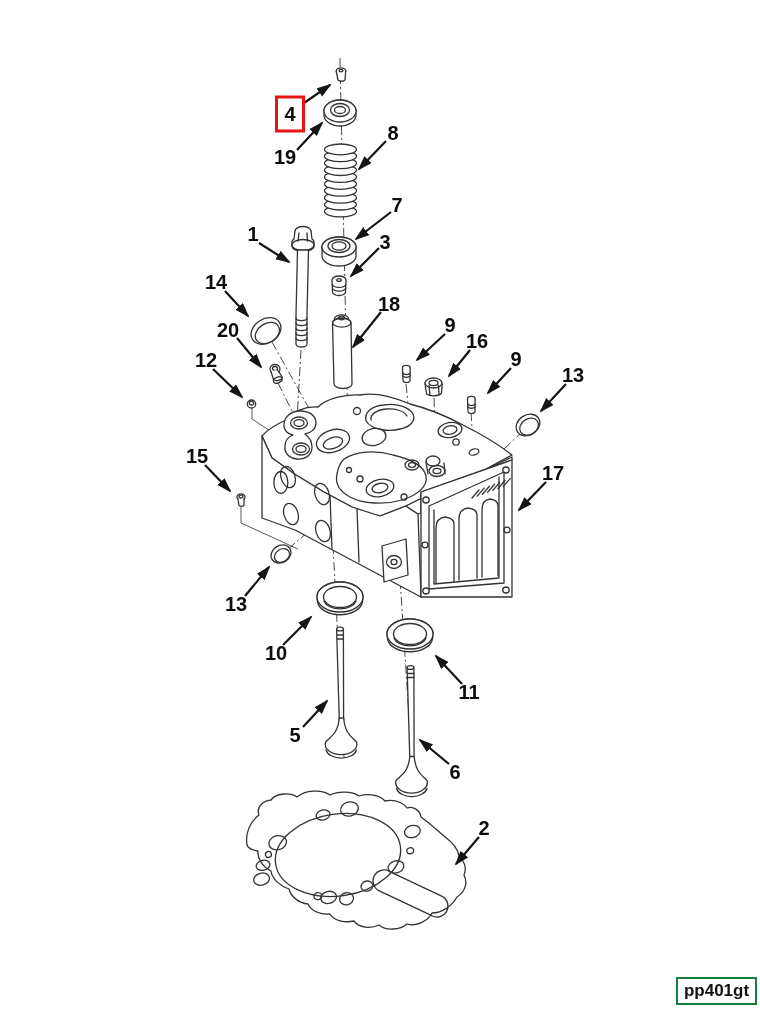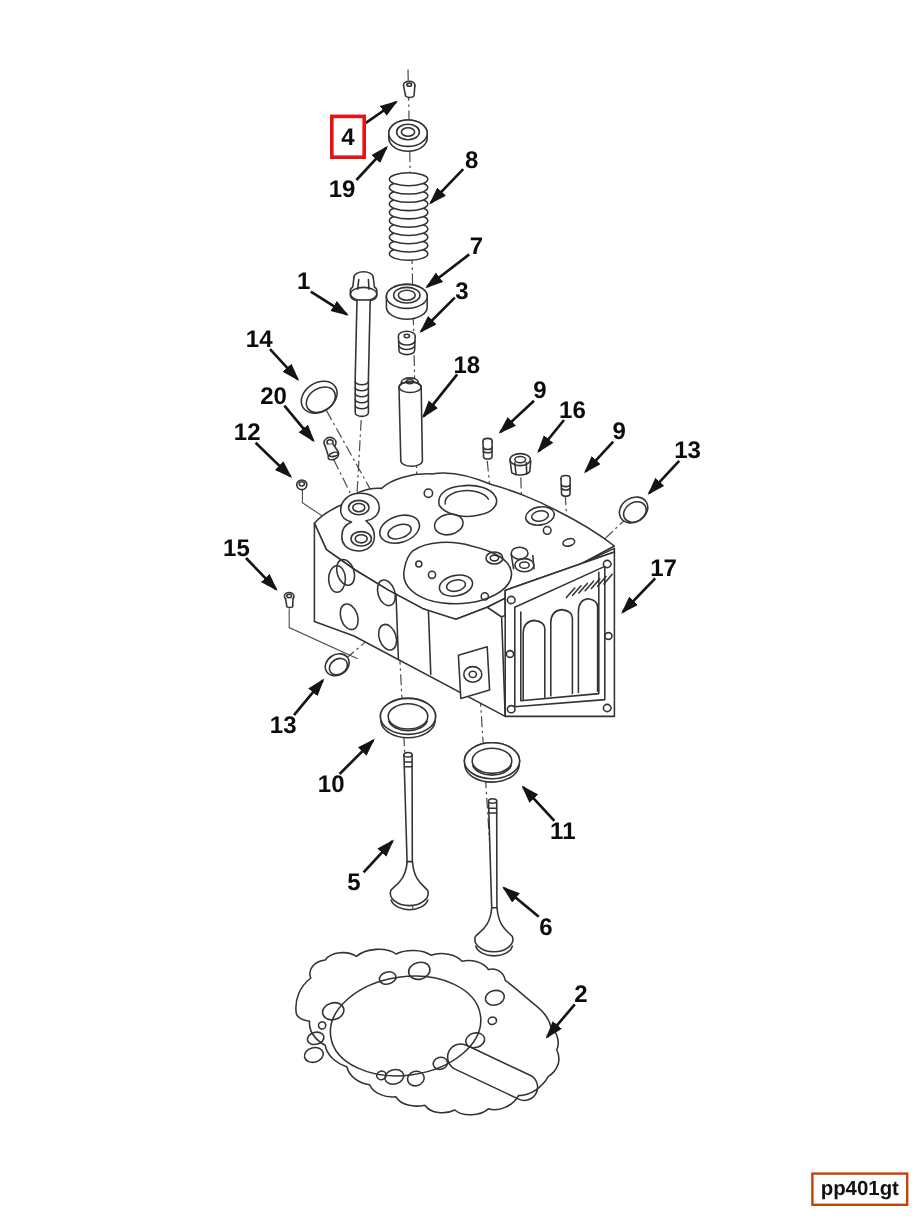--- a/index.html
+++ b/index.html
@@ -8,21 +8,21 @@
   .stage svg{position:absolute;left:0;top:0;}
   
   .art{stroke:#333;fill:none;stroke-width:1.3;stroke-linejoin:round;stroke-linecap:round;}
   .wfill{fill:#fff;}
   .cl{stroke:#4a4a4a;stroke-width:1;stroke-dasharray:9 3 2 3;fill:none;}
   .ldr{stroke:#4a4a4a;stroke-width:0.9;fill:none;}
   .arrow{stroke:#141414;stroke-width:2.2;}
   .lbl{font:700 20px "Liberation Sans",sans-serif;fill:#0c0c0c;text-anchor:middle;cursor:pointer;}
   .hl{fill:none;stroke-width:3;}
   .code-box{position:absolute;left:676px;top:977px;width:81px;height:28px;box-sizing:border-box;
-            border:2px solid #c2410c;display:flex;align-items:center;justify-content:center;
+            border:2px solid #15803d;display:flex;align-items:center;justify-content:center;
             font:700 17px "Liberation Sans",sans-serif;color:#111;background:#fff;}
 </style>
 </head>
 <body>
 
 <div class="stage">
   <svg id="diagram-svg" width="760" height="1014" viewBox="0 0 760 1014">
     <defs>
       <marker id="ah" markerUnits="userSpaceOnUse" markerWidth="16" markerHeight="12" refX="13" refY="5" orient="auto">
         <path d="M0,0 L15,5 L0,10 Z" fill="#141414"></path>

